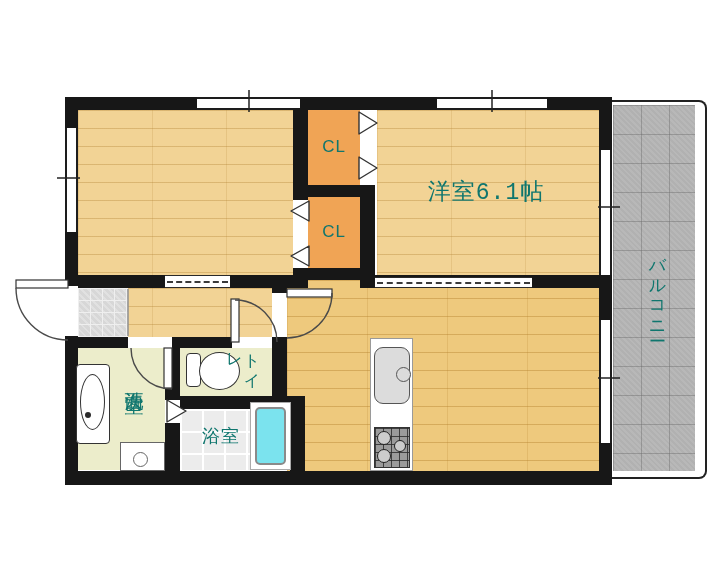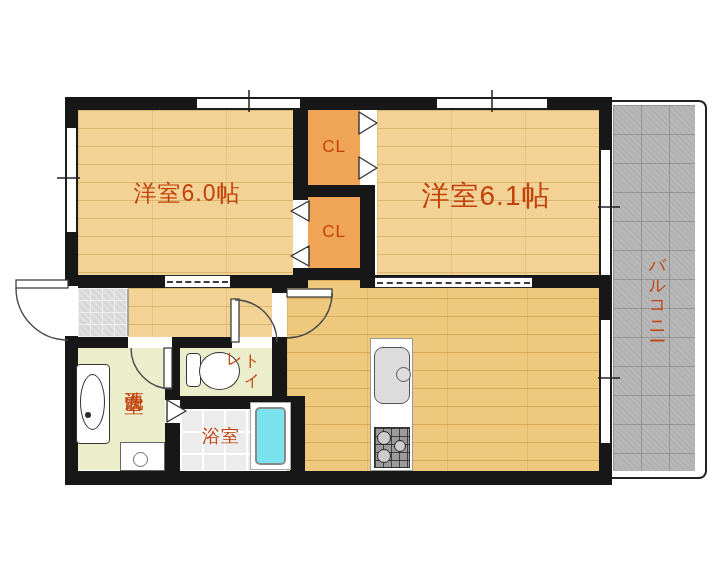--- a/index.html
+++ b/index.html
@@ -64,21 +64,21 @@
   .tub-surround{background:#ffffff;border:1px solid #aaaaaa;box-sizing:border-box;}
   .stove{
     background:#9b9b9b;border:1px solid #333;box-sizing:border-box;
     background-image:
       repeating-linear-gradient(to bottom, rgba(40,40,40,.8) 0 1px, transparent 1px 8px),
       repeating-linear-gradient(to right, rgba(40,40,40,.8) 0 1px, transparent 1px 8px);
   }
   .burner{position:absolute;background:#cccccc;border:1px solid #222;border-radius:50%;box-sizing:border-box;}
   
   .rlabel{
-    position:absolute;color:#c2410c;font-weight:500;text-align:center;
+    position:absolute;color:#0f766e;font-weight:500;text-align:center;
     white-space:nowrap;letter-spacing:1px;line-height:1.1;
   }
   .rlabel.vert{
     writing-mode:vertical-rl;text-orientation:mixed;white-space:normal;
     letter-spacing:2px;text-align:left;
   }
   svg.overlay{position:absolute;left:0;top:0;pointer-events:none;}
 </style>
 </head>
 <body>
@@ -181,22 +181,21 @@
 
     <line x1="249" y1="90" x2="249" y2="112" stroke="#222" stroke-width="1.5"></line>
     <line x1="492" y1="90" x2="492" y2="112" stroke="#222" stroke-width="1.5"></line>
     <line x1="57" y1="178" x2="80" y2="178" stroke="#222" stroke-width="1.5"></line>
     <line x1="598" y1="207" x2="620" y2="207" stroke="#222" stroke-width="1.5"></line>
     <line x1="598" y1="378" x2="620" y2="378" stroke="#222" stroke-width="1.5"></line>
 
     <line x1="128" y1="289" x2="128" y2="336" stroke="#909090" stroke-width="1.5"></line>
   </svg>
 
-  <div class="rlabel" style="left:97px;top:181px;width:180px;font-size:23px;">洋室6.0帖</div>
-  <div class="rlabel" style="left:396px;top:181px;width:180px;font-size:28px;">洋室6.1帖</div>
+  <div class="rlabel" style="left:396px;top:181px;width:180px;font-size:23px;font-family:Liberation Mono, monospace;">洋室6.1帖</div>
   <div class="rlabel" style="left:315px;top:138px;width:38px;font-size:17px;">CL</div>
   <div class="rlabel" style="left:315px;top:223px;width:38px;font-size:17px;">CL</div>
   <div class="rlabel vert" style="left:120px;top:376px;width:24px;height:84px;font-size:19px;">洗面室</div>
   <div class="rlabel vert" style="left:241px;top:342px;width:20px;height:56px;font-size:16px;">トイレ</div>
   <div class="rlabel" style="left:188px;top:427px;width:66px;font-size:18px;">浴室</div>
   <div class="rlabel vert" style="left:644px;top:246px;width:22px;height:100px;font-size:17px;">バルコニー</div>
 
 </div>
 
 </body></html>

